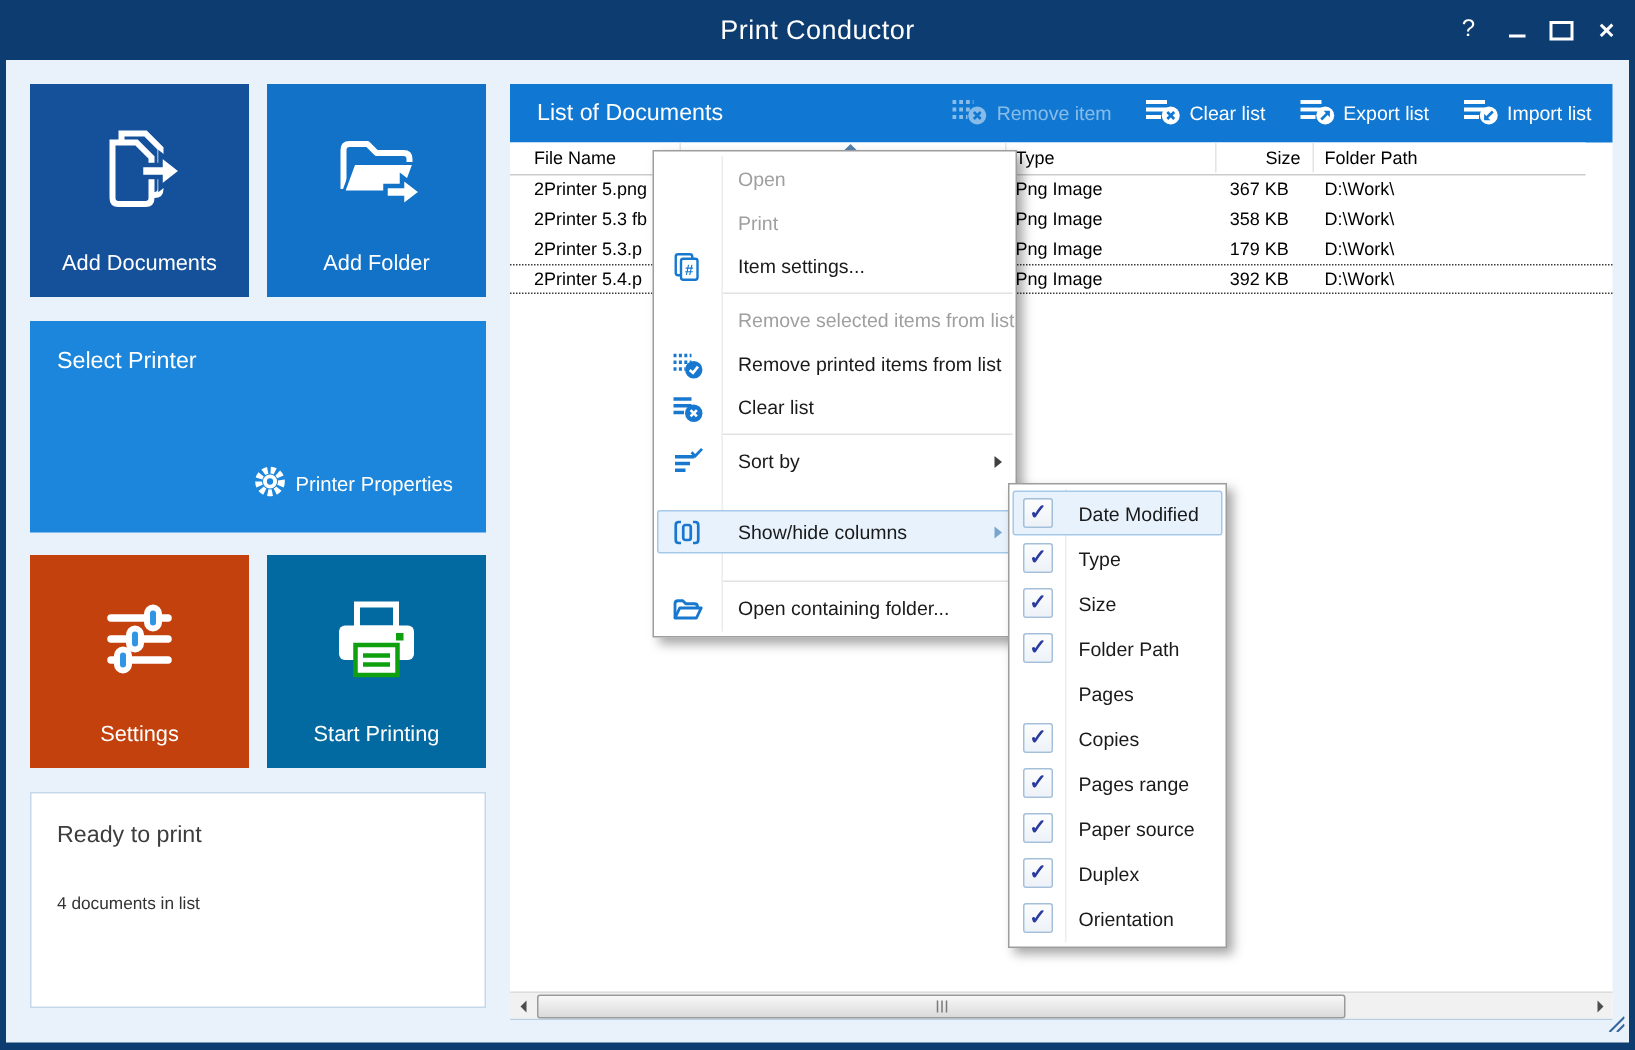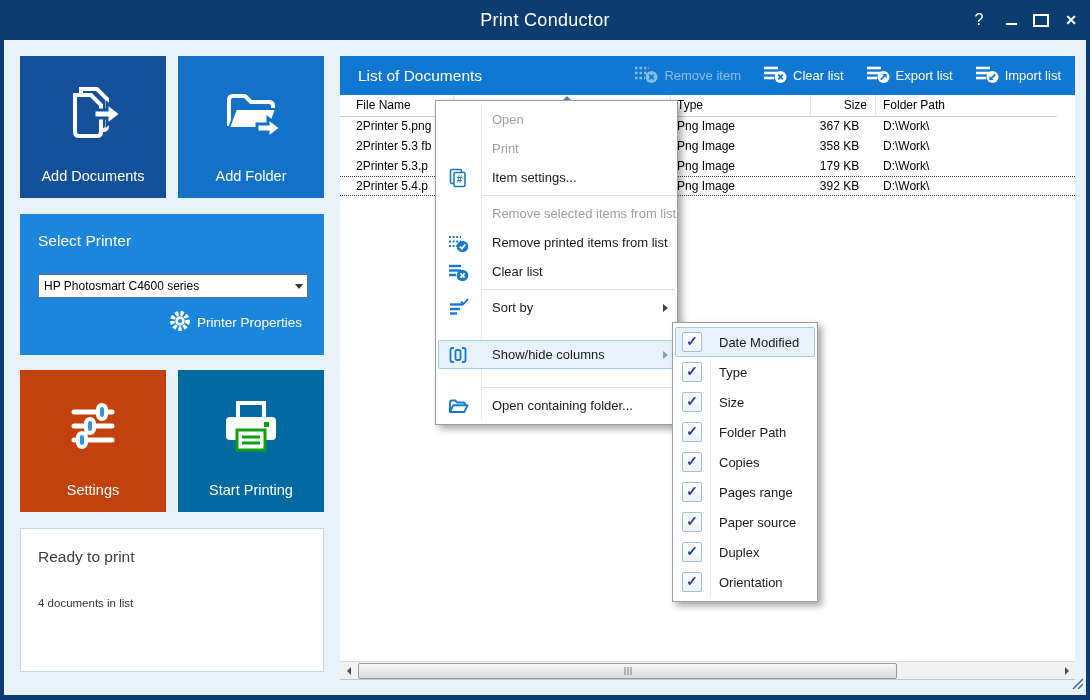--- a/index.html
+++ b/index.html
@@ -144,26 +144,20 @@
         <path d="M10 44 V18 Q10 14 14 14 H26 L32 20 H50 Q54 20 54 24 V28" fill="none" stroke="#fff" stroke-width="4" stroke-linejoin="round"></path>
         <path d="M10 46 L17 27 H57 L50 46 Z" fill="#fff" stroke="#1272c8" stroke-width="2" stroke-linejoin="round"></path>
         <path d="M38 42 h11 v-6 l13 10 -13 10 v-6 h-11 z" fill="#fff" stroke="#1272c8" stroke-width="3"></path>
       </svg>
     </div>
     <div class="t-label">Add Folder</div>
   </div>
 
   <div class="printer-panel">
     <div class="pp-title">Select Printer</div>
-    <div class="combo">
-      <span class="combo-text">HP Photosmart C4600 series</span>
-      <span class="combo-arrow">
-          <i></i>
-        </span>
-    </div>
     <div class="pp-props">
       <span>
         <svg width="22" height="22" viewBox="0 0 22 22">
           <circle cx="11" cy="11" r="7.6" fill="none" stroke="#fff" stroke-width="4.6" stroke-dasharray="3.1 2.05"></circle>
           <circle cx="11" cy="11" r="3.4" fill="none" stroke="#fff" stroke-width="2.6"></circle>
         </svg>
       </span>
       <span>Printer Properties</span>
     </div>
   </div>
@@ -432,20 +426,24 @@
         </span>
     <span class="si-label">Size</span>
   </div>
       <div class="sub-item">
     <span class="cb">
           <span class="check">✓</span>
         </span>
     <span class="si-label">Folder Path</span>
   </div>
       <div class="sub-item">
+
+    <span class="si-label">Pages</span>
+  </div>
+      <div class="sub-item">
     <span class="cb">
           <span class="check">✓</span>
         </span>
     <span class="si-label">Copies</span>
   </div>
       <div class="sub-item">
     <span class="cb">
           <span class="check">✓</span>
         </span>
     <span class="si-label">Pages range</span>

